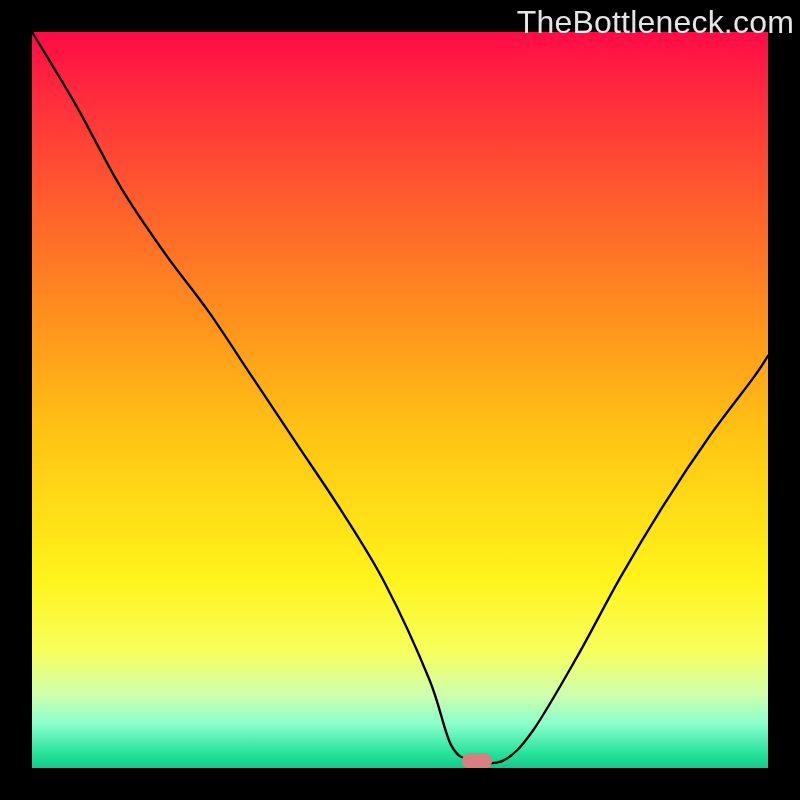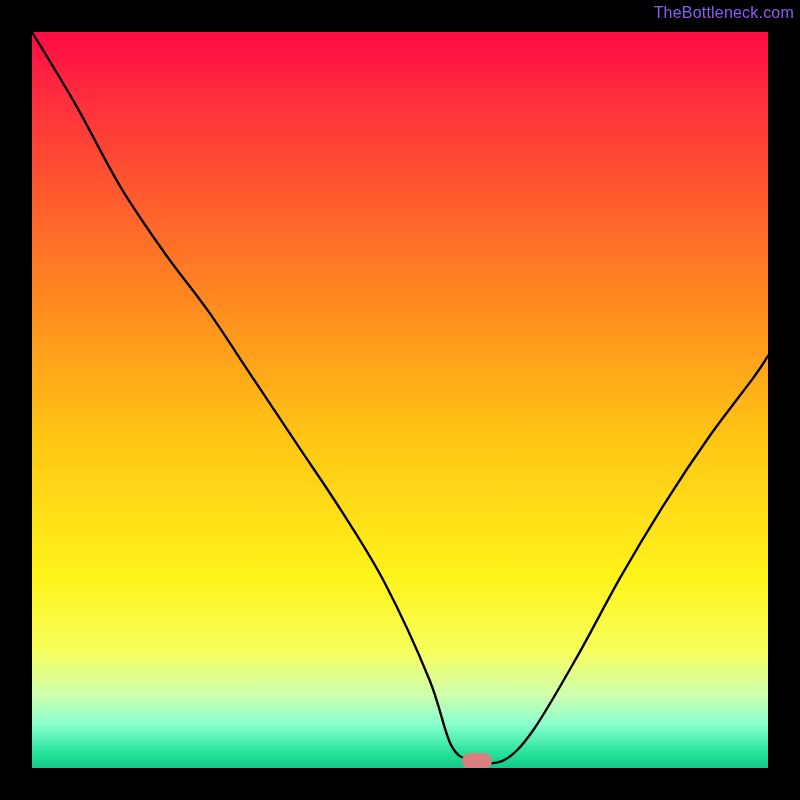--- a/index.html
+++ b/index.html
@@ -42,22 +42,22 @@
       #d0ffad 90%,
       #8affce 94%,
       #26e29a 98%,
       #13c88a 100%
     );
   }
   .watermark {
     position: absolute;
     top: 4px;
     right: 6px;
-    color: #8b5cf6;
-    font-size: 16px;
+    color: #e5e5e5;
+    font-size: 32px;
     font-weight: 500;
     letter-spacing: 0.2px;
     z-index: 5;
     user-select: none;
   }
   svg.curve {
     position: absolute;
     inset: 0;
   }
   .marker {

